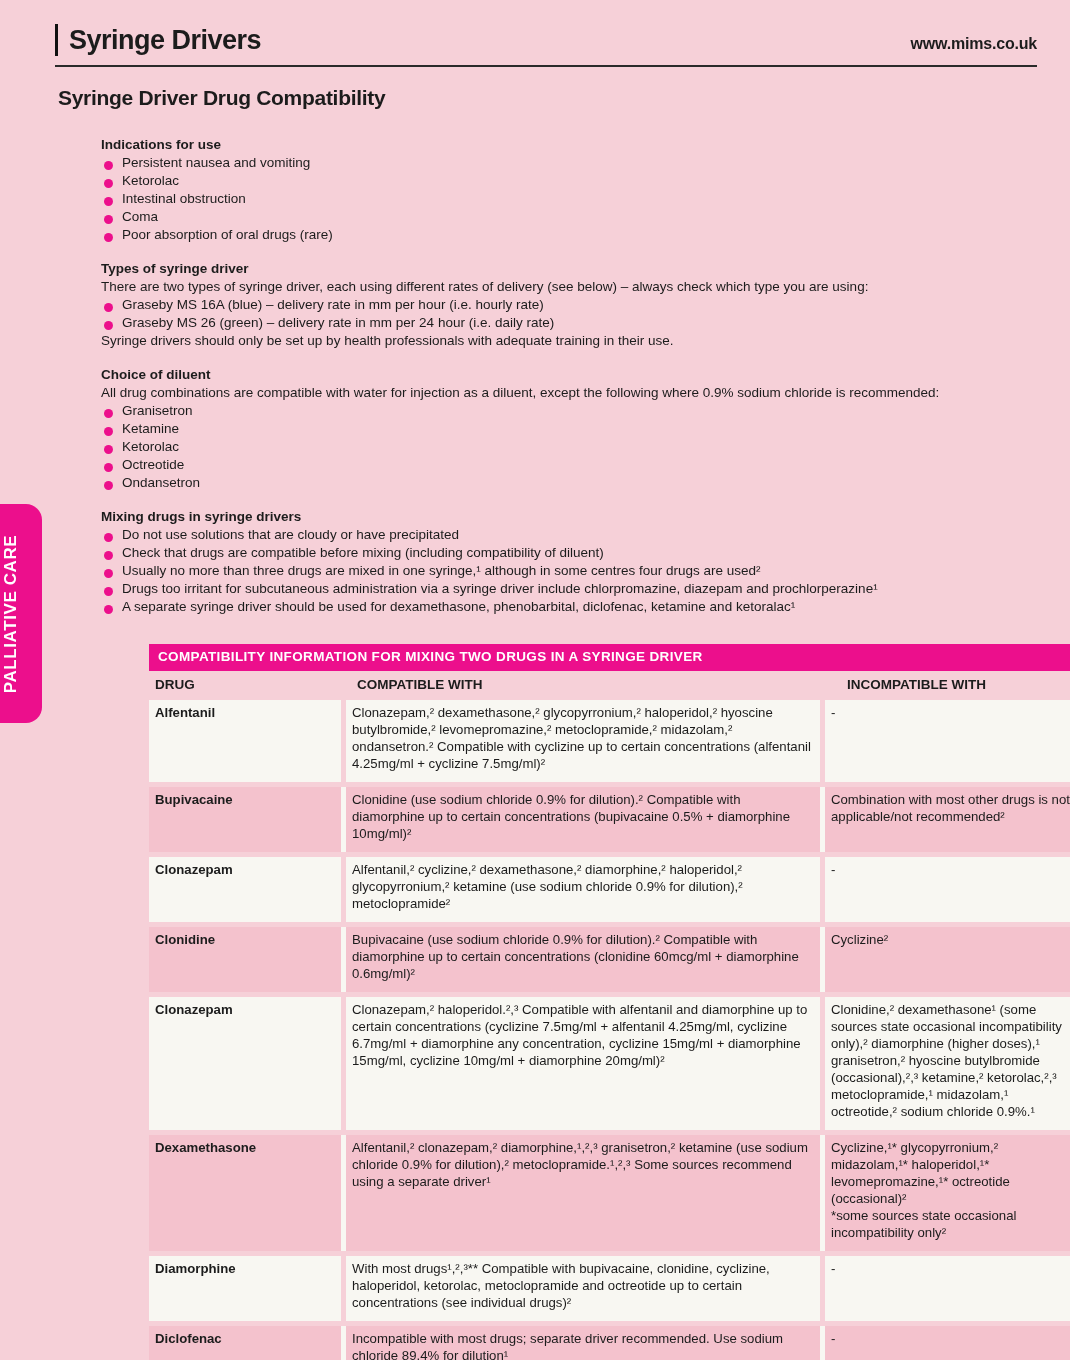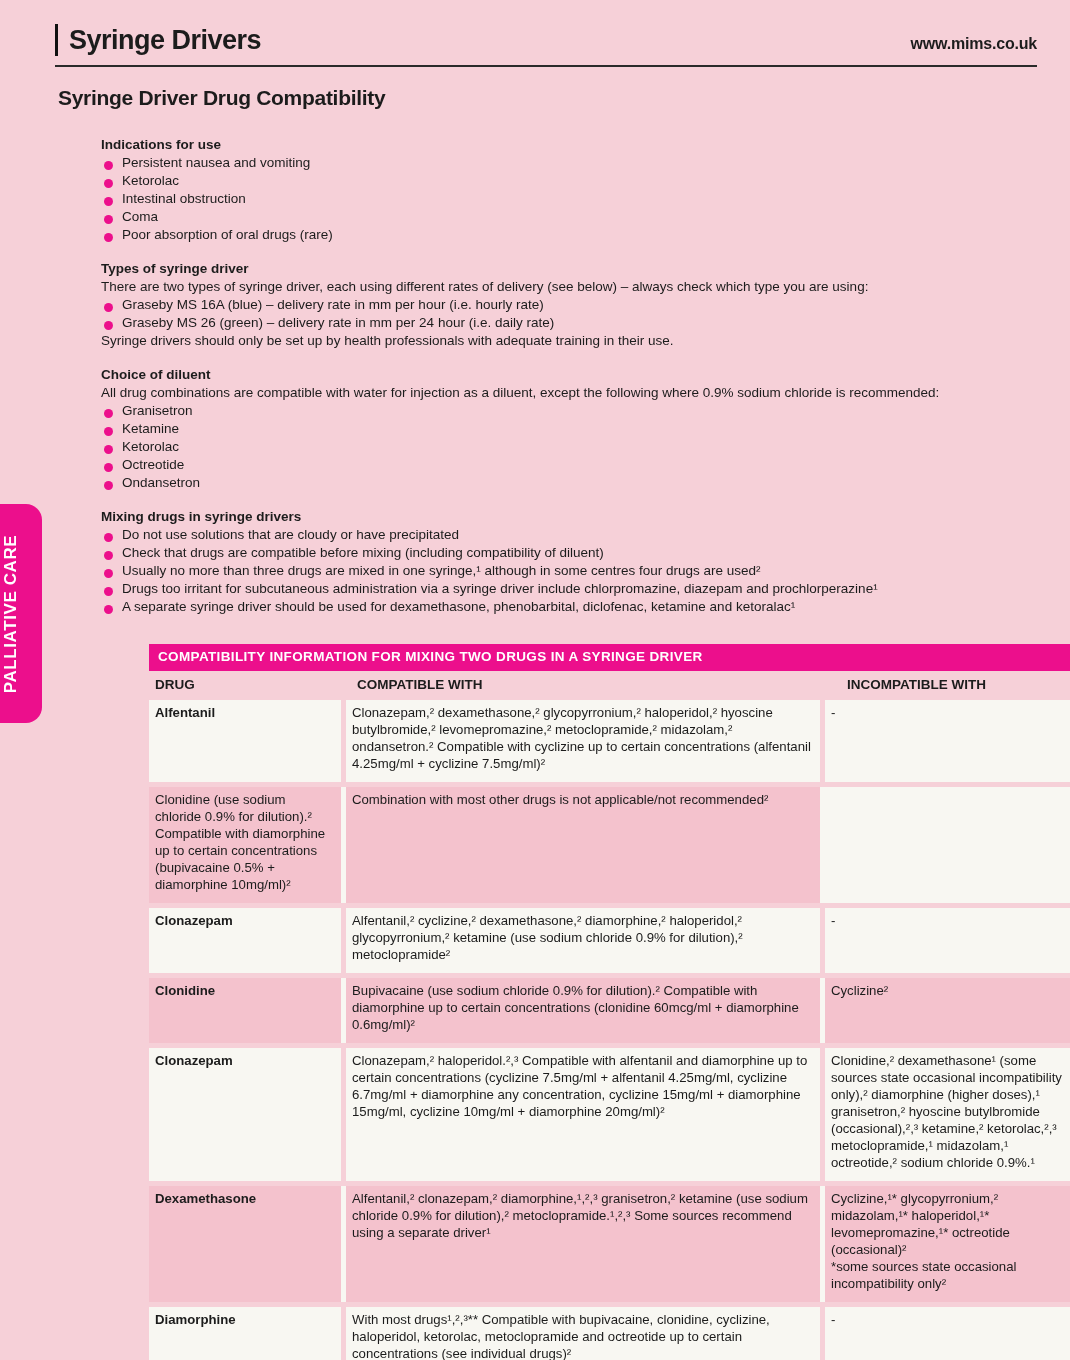--- a/index.html
+++ b/index.html
@@ -191,20 +191,21 @@
         <div>COMPATIBLE WITH</div>
         <div>INCOMPATIBLE WITH</div>
       </div>
 
       <div class="trow white">
         <div class="cell drug">Alfentanil</div>
         <div class="cell">Clonazepam,² dexamethasone,² glycopyrronium,² haloperidol,² hyoscine butylbromide,² levomepromazine,² metoclopramide,² midazolam,² ondansetron.²  Compatible with cyclizine up to certain concentrations (alfentanil 4.25mg/ml + cyclizine 7.5mg/ml)²</div>
         <div class="cell incompat">-</div>
       </div>
       <div class="trow pink">
+        <div class="cell drug">Bupivacaine</div>
         <div class="cell">Clonidine (use sodium chloride 0.9% for dilution).² Compatible with diamorphine up to certain concentrations (bupivacaine 0.5% + diamorphine 10mg/ml)²</div>
         <div class="cell incompat">Combination with most other drugs is not applicable/not recommended²</div>
       </div>
       <div class="trow white">
         <div class="cell drug">Clonazepam</div>
         <div class="cell">Alfentanil,² cyclizine,² dexamethasone,² diamorphine,² haloperidol,² glycopyrronium,² ketamine (use sodium chloride 0.9% for dilution),² metoclopramide²</div>
         <div class="cell incompat">-</div>
       </div>
       <div class="trow pink">
         <div class="cell drug">Clonidine</div>

